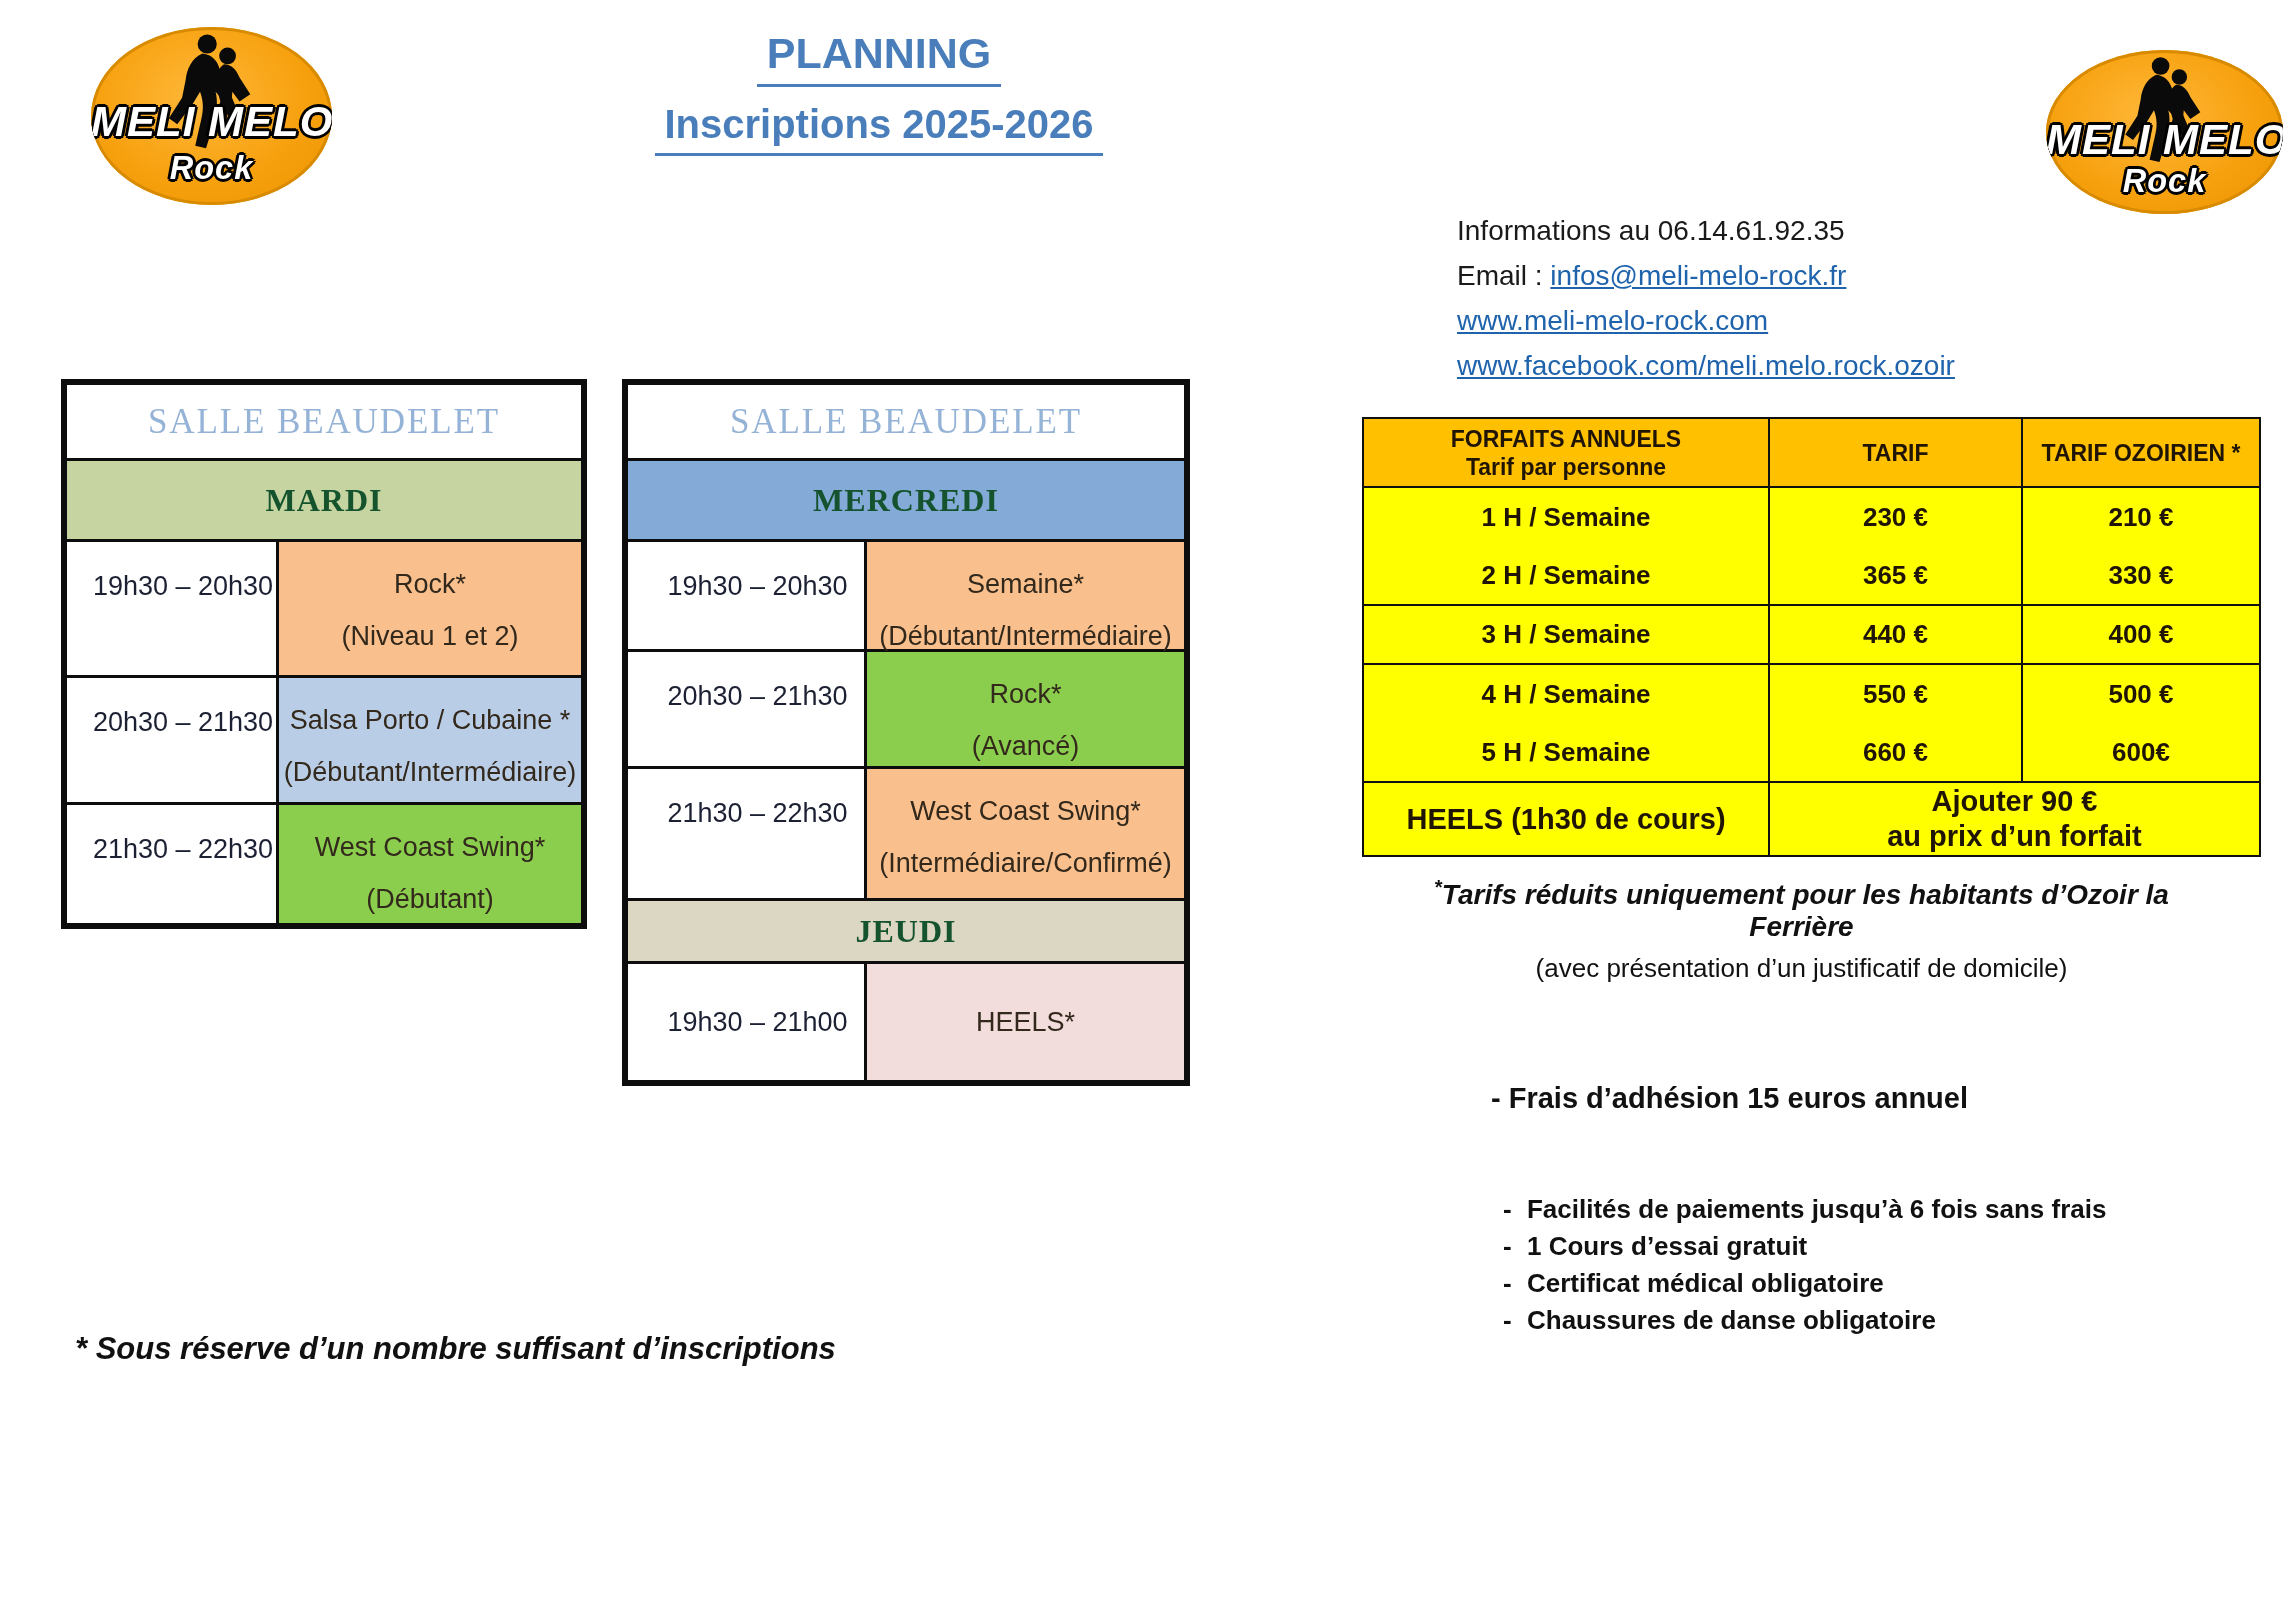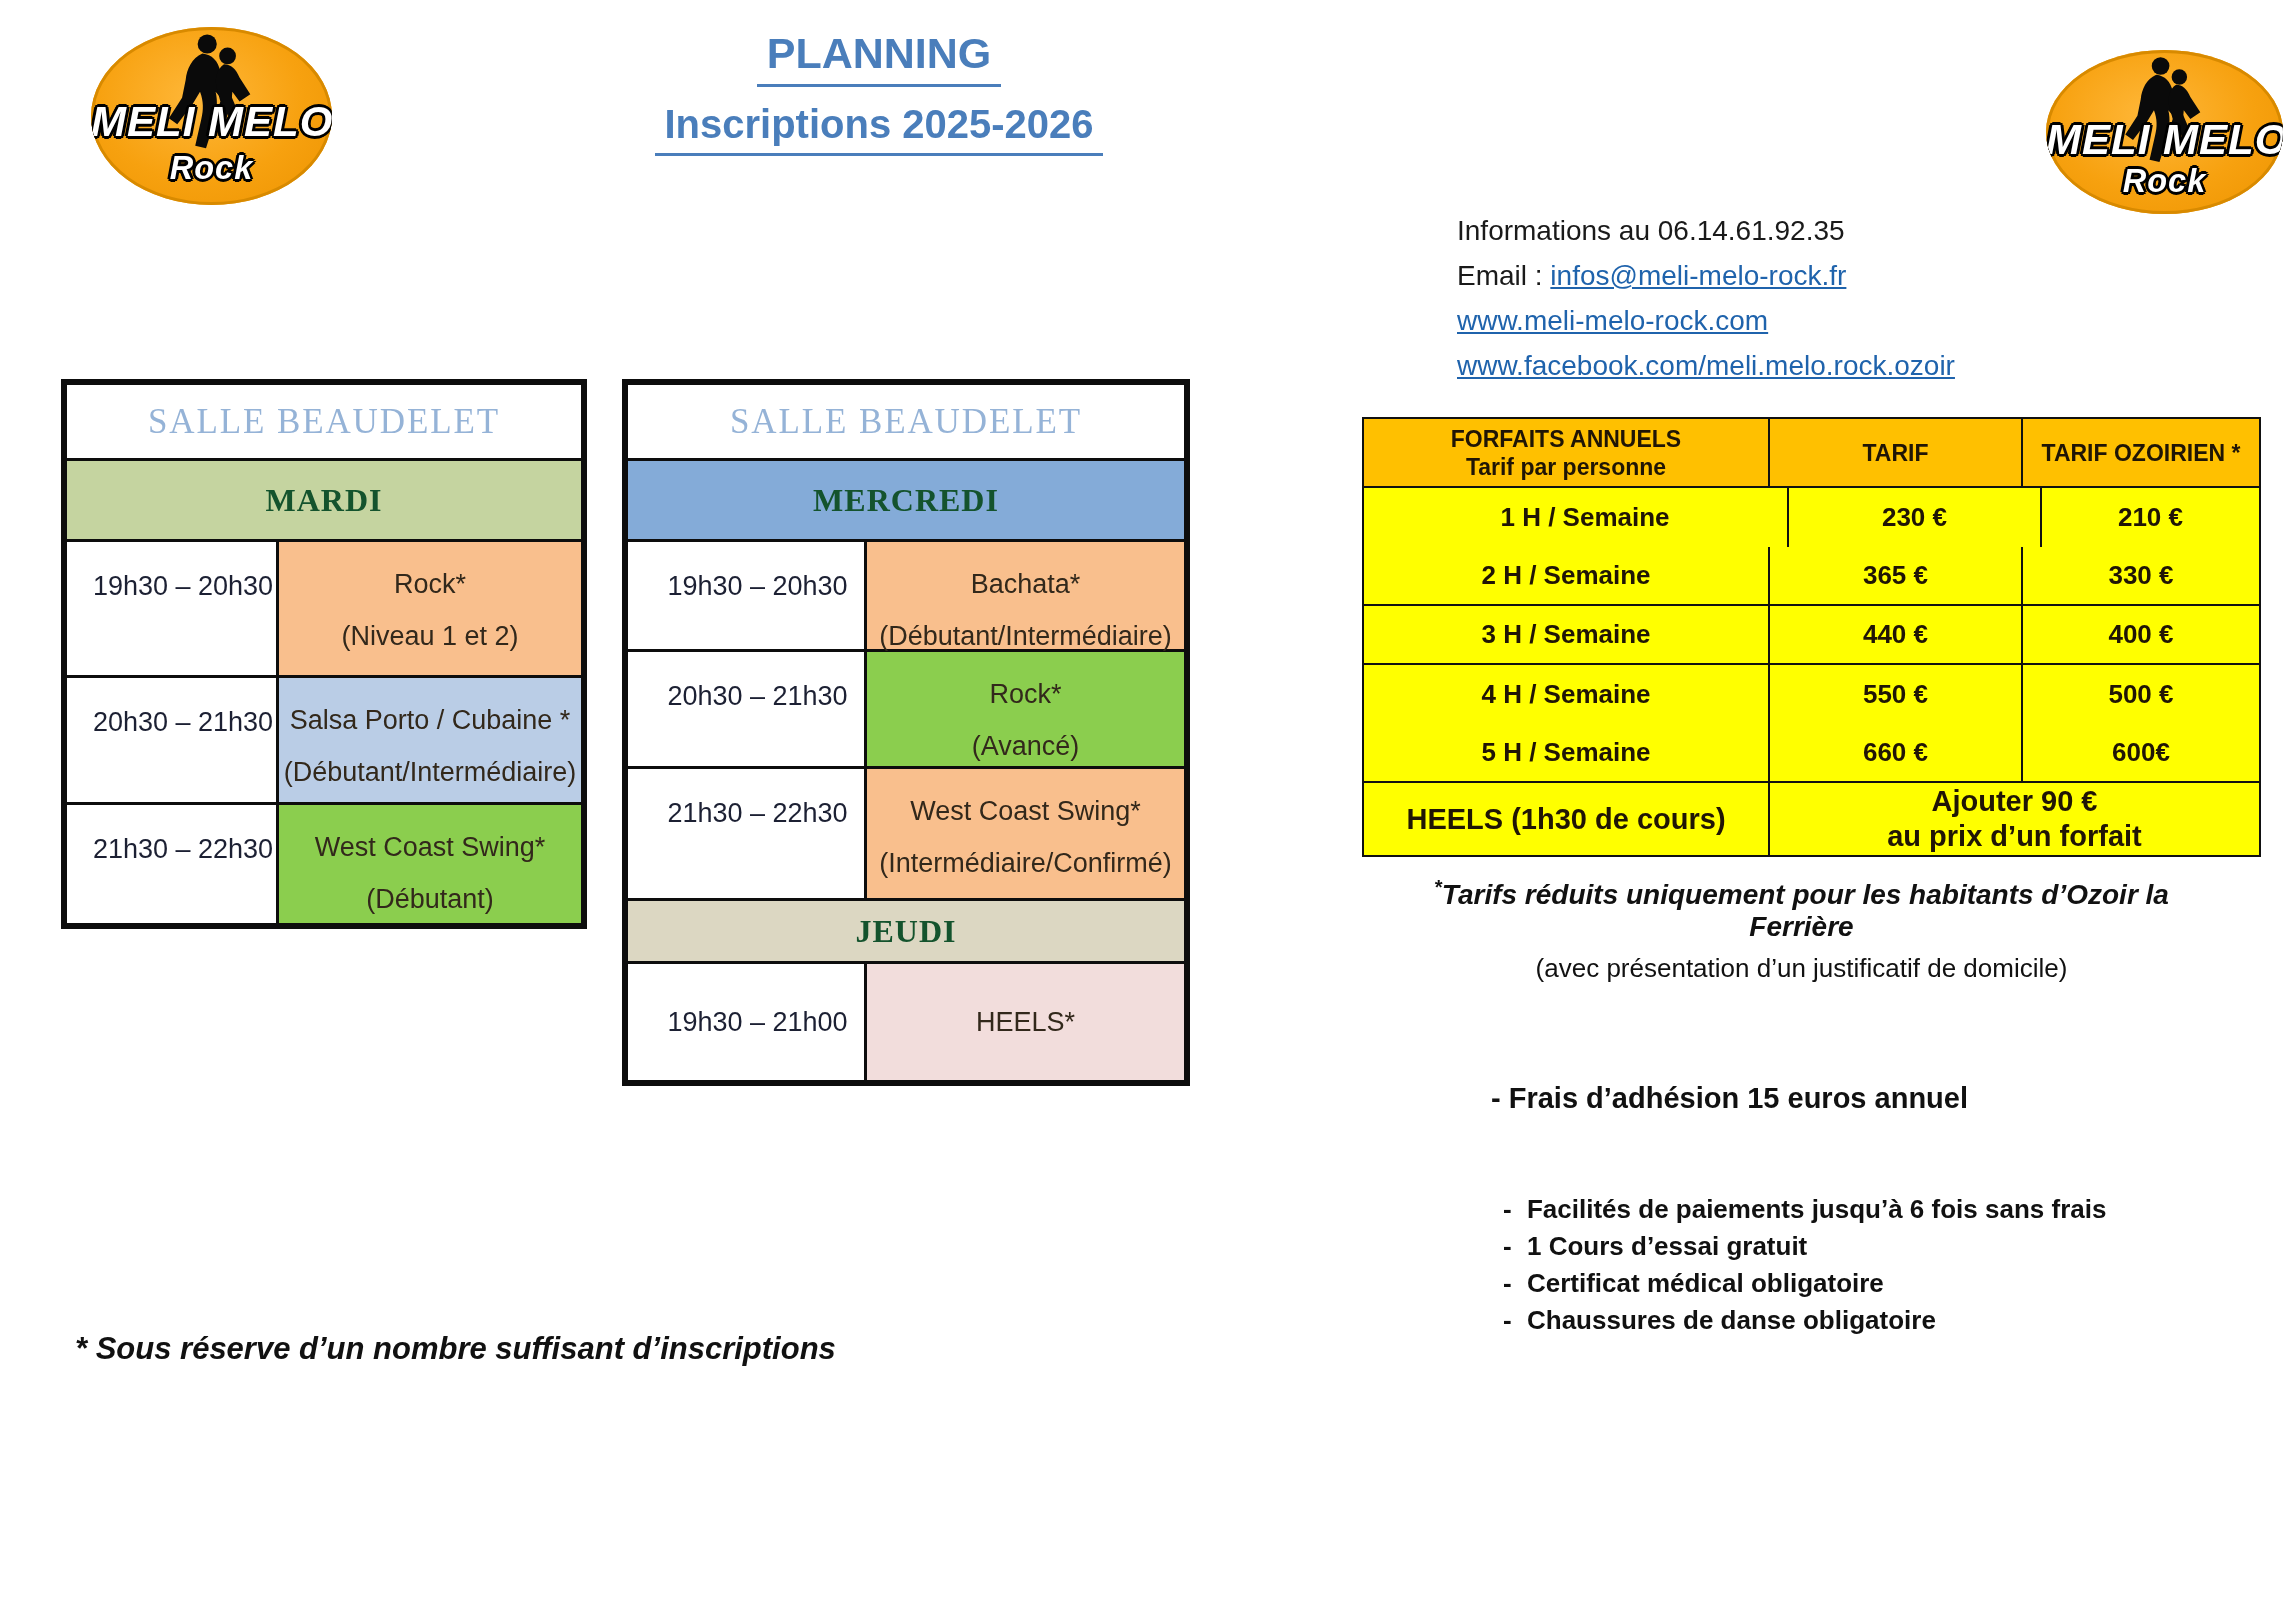--- a/index.html
+++ b/index.html
@@ -165,21 +165,21 @@
           <div class="clevel">(Débutant)</div>
         </div>
       </div>
     </div>
     <div class="sched" style="left: 622px; top: 379px; width: 568px;">
       <div class="venue" style="height: 76px;">SALLE BEAUDELET</div>
       <div class="dayhdr" style="height: 81px; background: rgb(132, 171, 216);">MERCREDI</div>
       <div class="srow" style="height: 110px;">
         <div class="stime" style="width: 216px;">19h30 – 20h30</div>
         <div class="scourse" style="background: rgb(249, 191, 141);">
-          <div class="cname">Bachata*</div>
+          <div class="cname">Semaine*</div>
           <div class="clevel">(Débutant/Intermédiaire)</div>
         </div>
       </div>
       <div class="srow" style="height: 117px;">
         <div class="stime" style="width: 216px;">20h30 – 21h30</div>
         <div class="scourse" style="background: rgb(139, 206, 78);">
           <div class="cname">Rock*</div>
           <div class="clevel">(Avancé)</div>
         </div>
       </div>
@@ -200,21 +200,21 @@
     </div>
     <div class="pricing" style="left: 1362px; top: 417px; width: 899px; background: rgb(255, 255, 0);">
       <div class="prow phead" style="height: 69px; background: rgb(255, 192, 0);">
         <div class="pcell" style="width: 404px;">
           <div>FORFAITS ANNUELS</div>
           <div>Tarif par personne</div>
         </div>
         <div class="pcell pc-border" style="width: 253px;">TARIF</div>
         <div class="pcell pc-border" style="flex: 1 1 0%;">TARIF  OZOIRIEN *</div>
       </div>
-      <div class="prow pdata" style="height: 59px; margin-left: 19px;">
+      <div class="prow pdata" style="height: 59px;">
         <div class="pcell" style="width: 404px;">1 H / Semaine</div>
         <div class="pcell pc-border" style="width: 253px;">230 €</div>
         <div class="pcell pc-border" style="flex: 1 1 0%;">210 €</div>
       </div>
       <div class="prow pdata group-end" style="height: 59px;">
         <div class="pcell" style="width: 404px;">2 H / Semaine</div>
         <div class="pcell pc-border" style="width: 253px;">365 €</div>
         <div class="pcell pc-border" style="flex: 1 1 0%;">330 €</div>
       </div>
       <div class="prow pdata group-end" style="height: 59px;">

